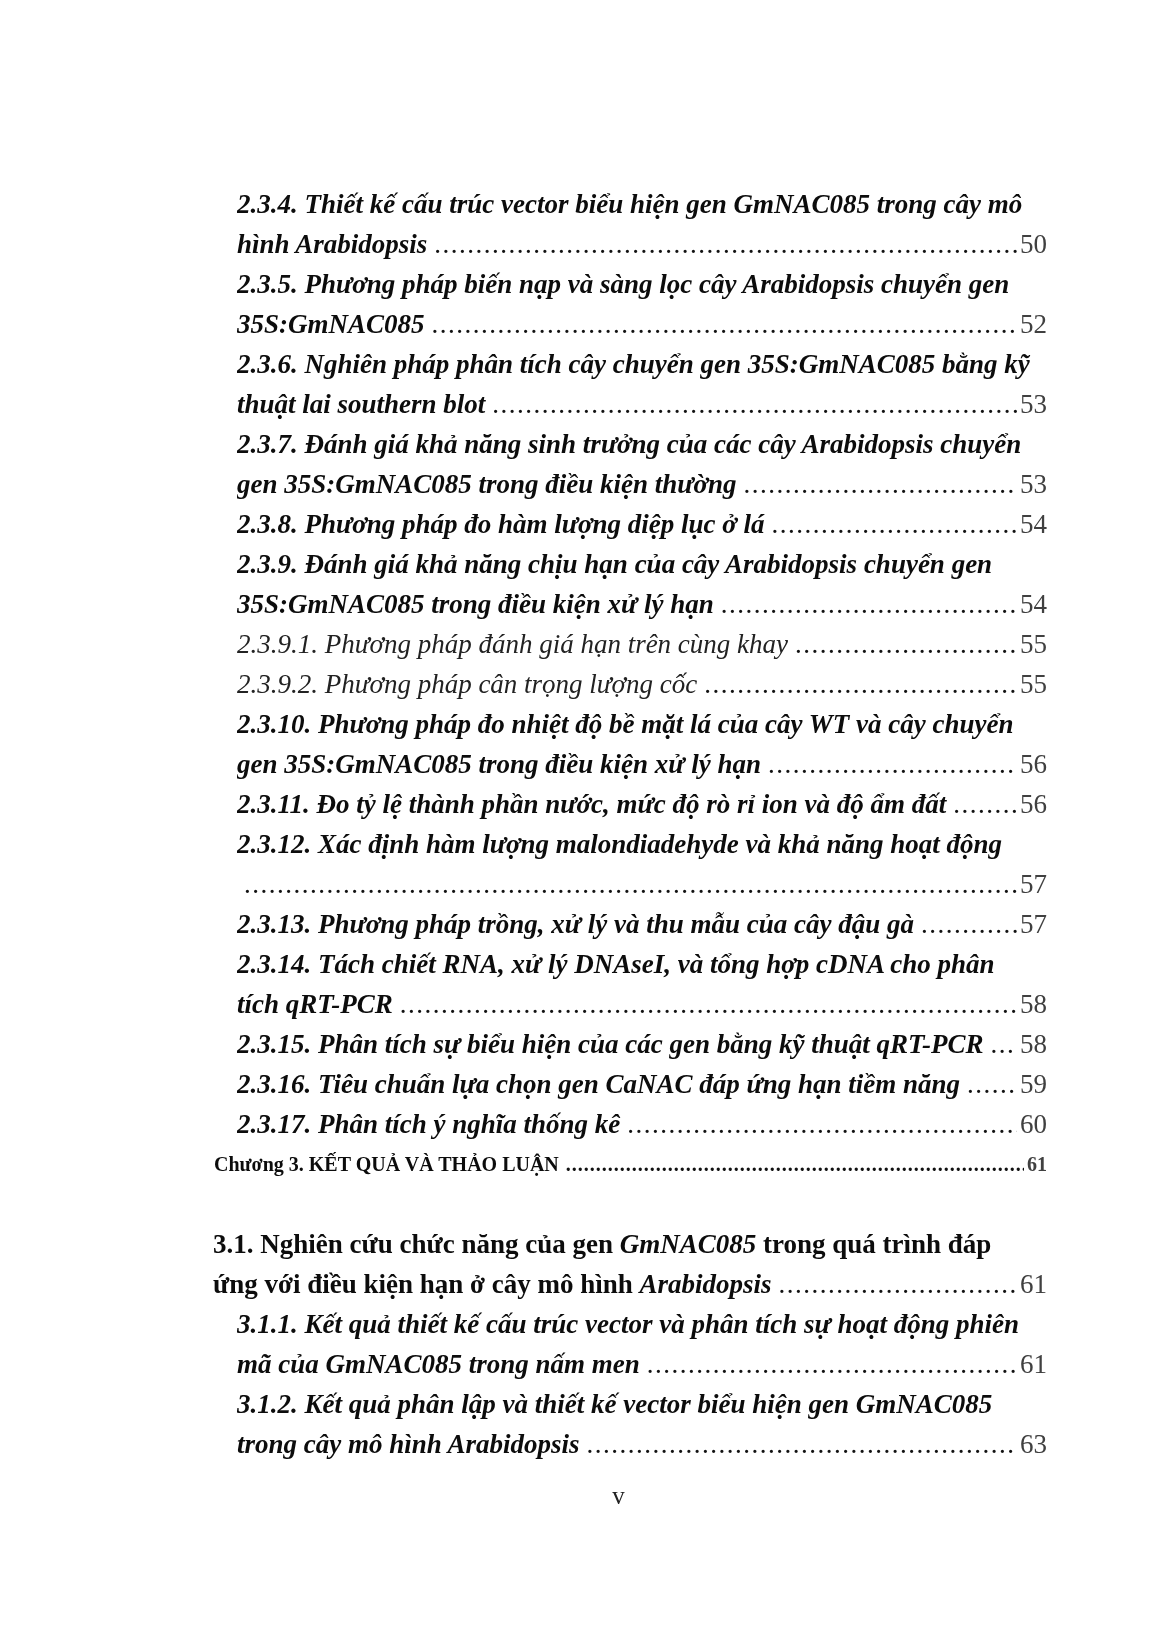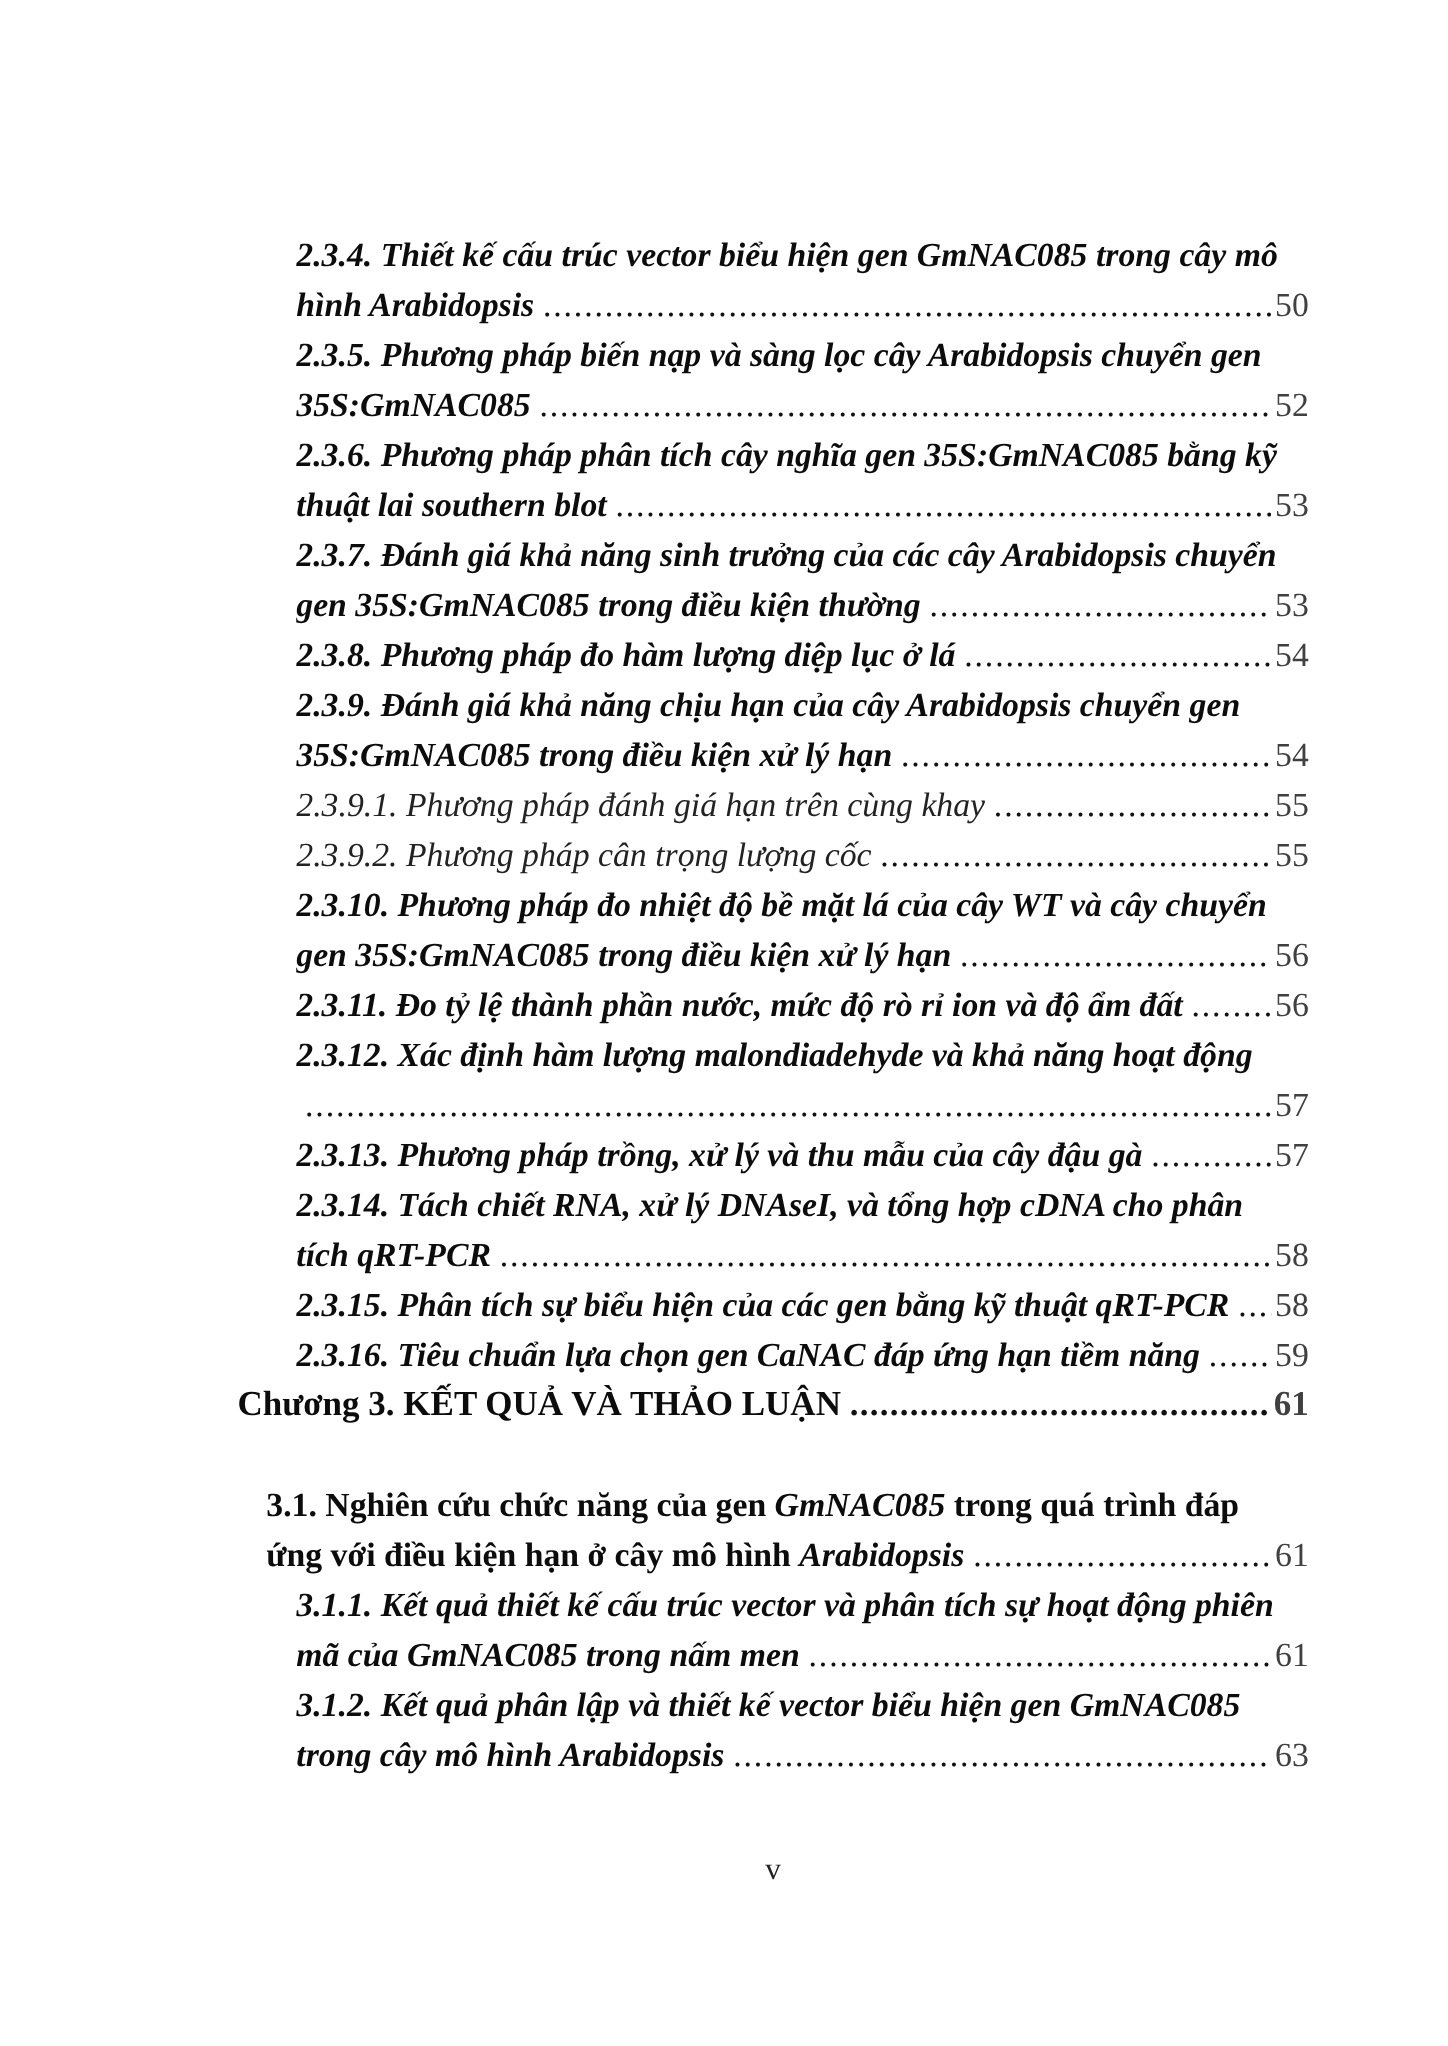--- a/index.html
+++ b/index.html
@@ -33,21 +33,21 @@
   }
   .lastline .t { flex: 0 0 auto; white-space: nowrap; }
   
   .lvl0 { margin-left: 0; }
   .lvl1 { margin-left: 23px; }
   .lvl2 { margin-left: 47px; }
   
   .st-bi { font-weight: bold; font-style: italic; }
   .st-i  { font-weight: normal; font-style: italic; color: #222; }
   .st-b  { font-weight: bold; font-style: normal; margin-top: 40px; }
-  .st-ch { font-weight: bold; font-style: normal; font-size: 28px; }
+  .st-ch { font-weight: bold; font-style: normal; font-size: 20px; margin-left: 24px; }
   .seg-i { font-style: italic; }
   
   .dots {
     flex: 1 1 auto;
     overflow: hidden;
     white-space: nowrap;
     font-weight: normal;
     font-style: normal;
     letter-spacing: 1.5px;
     margin-left: 7px;
@@ -92,21 +92,21 @@
       </div>
       <div class="entry lvl2 st-bi">
         <div class="line"><span class="t"><span>2.3.5. Phương pháp biến nạp và sàng lọc cây Arabidopsis chuyển gen</span></span></div>
         <div class="line lastline">
           <span class="t"><span>35S:GmNAC085</span></span>
           <span class="dots"></span>
           <span class="pg">52</span>
         </div>
       </div>
       <div class="entry lvl2 st-bi">
-        <div class="line"><span class="t"><span>2.3.6. Phương pháp phân tích cây nghĩa gen 35S:GmNAC085 bằng kỹ</span></span></div>
+        <div class="line"><span class="t"><span>2.3.6. Nghiên pháp phân tích cây chuyển gen 35S:GmNAC085 bằng kỹ</span></span></div>
         <div class="line lastline">
           <span class="t"><span>thuật lai southern blot</span></span>
           <span class="dots"></span>
           <span class="pg">53</span>
         </div>
       </div>
       <div class="entry lvl2 st-bi">
         <div class="line"><span class="t"><span>2.3.7. Đánh giá khả năng sinh trưởng của các cây Arabidopsis chuyển</span></span></div>
         <div class="line lastline">
           <span class="t"><span>gen 35S:GmNAC085 trong điều kiện thường </span></span>
@@ -185,20 +185,27 @@
           <span class="t"><span>2.3.15. Phân tích sự biểu hiện của các gen bằng kỹ thuật qRT-PCR </span></span>
           <span class="dots"></span>
           <span class="pg">58</span>
         </div>
       </div>
       <div class="entry lvl2 st-bi">
         <div class="line lastline">
           <span class="t"><span>2.3.16. Tiêu chuẩn lựa chọn gen CaNAC đáp ứng hạn tiềm năng</span></span>
           <span class="dots"></span>
           <span class="pg">59</span>
+        </div>
+      </div>
+      <div class="entry lvl2 st-bi">
+        <div class="line lastline">
+          <span class="t"><span>2.3.17. Phân tích ý nghĩa thống kê</span></span>
+          <span class="dots"></span>
+          <span class="pg">60</span>
         </div>
       </div>
       <div class="entry lvl0 st-ch">
         <div class="line lastline">
           <span class="t"><span>Chương 3. KẾT QUẢ VÀ THẢO LUẬN </span></span>
           <span class="dots"></span>
           <span class="pg">61</span>
         </div>
       </div>
       <div class="entry lvl1 st-b">

